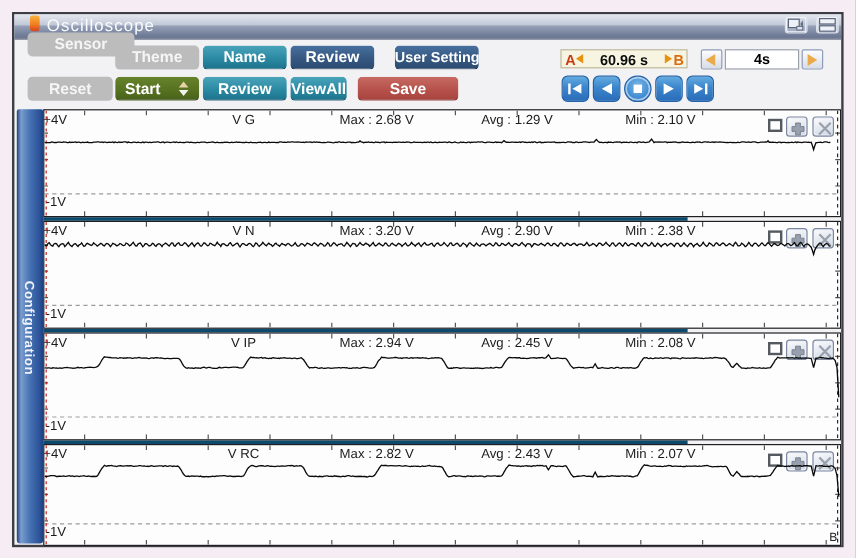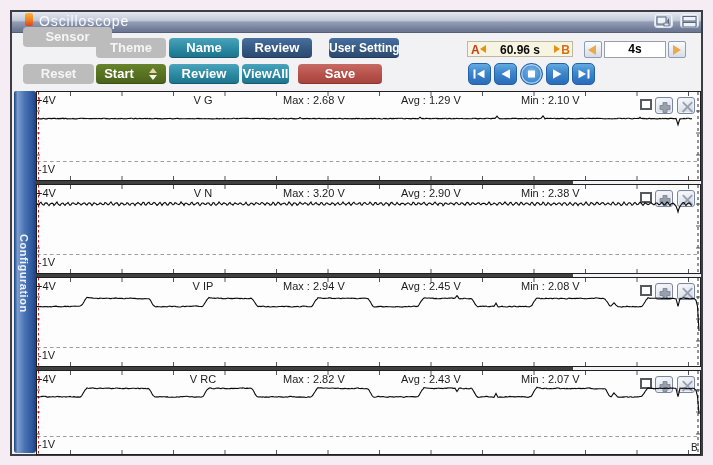--- a/index.html
+++ b/index.html
@@ -36,21 +36,21 @@
 #fours { position:absolute; left:592px; top:29px; width:62px; height:17px; background:#fff; border:1px solid #9aa0aa; color:#000; font-size:12px; font-weight:bold; text-align:center; line-height:15px; }
 .pb { position:absolute; top:51px; width:23px; height:22px; border-radius:5px; border:1px solid #2361a8;
   background:linear-gradient(#62abe0,#3c85cc 45%,#2a6cb8); }
 .pb svg { position:absolute; left:-1px; top:-1px; }
 #pb3 { border-radius:11px; background:radial-gradient(circle at 50% 38%, #7db9e8, #4590d4 55%, #2f74c0); box-shadow:inset 0 0 0 1.5px rgba(255,255,255,0.55); }
 #cfg { position:absolute; left:2px; top:79px; width:22px; height:362px;
   background:linear-gradient(90deg,#1c3f7d 0%,#7b9dce 16%,#4672b2 50%,#2d549a 85%,#1c3f7d 100%);
   border-radius:2px 2px 3px 3px; }
 #cfg span { position:absolute; left:4px; top:143px; color:#f0f4fa; font-size:11px; font-weight:bold;
   writing-mode:vertical-rl; letter-spacing:0.5px; }
-#parea { position:absolute; left:24px; top:79px; width:537px; height:364px; background:#404040; }
+#parea { position:absolute; left:24px; top:79px; width:537px; height:364px; background:#0c4a6e; }
 .panel { position:absolute; left:0; width:665px; background:#fdfdfd; border:1px solid #1f1f22; }
 .panel .pw { position:absolute; left:0; top:0; z-index:5; pointer-events:none; }
 .lab { position:absolute; font-size:11px; color:#1c1c1c; white-space:nowrap; }
 .gdash { stroke:#9d9d9d; stroke-width:1; stroke-dasharray:3.5 3; }
 .tk { stroke:#555; stroke-width:1; fill:none; }
 .rdash { stroke:#c22020; stroke-width:1; stroke-dasharray:2.5 2.5; }
 .bdash { stroke:#2a2a2a; stroke-width:1; stroke-dasharray:3 3; }
 .wv { stroke:#0a0a0a; stroke-width:1.1; fill:none; }
 .blab { font-size:10px; fill:#222; }
 .cb { position:absolute; right:48px; top:7px; width:12px; height:11px; background:#fff; border:2px solid #555a60; }

